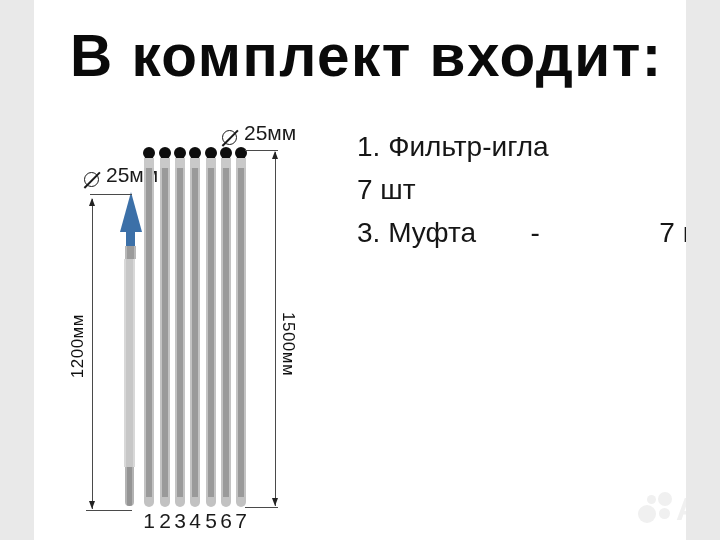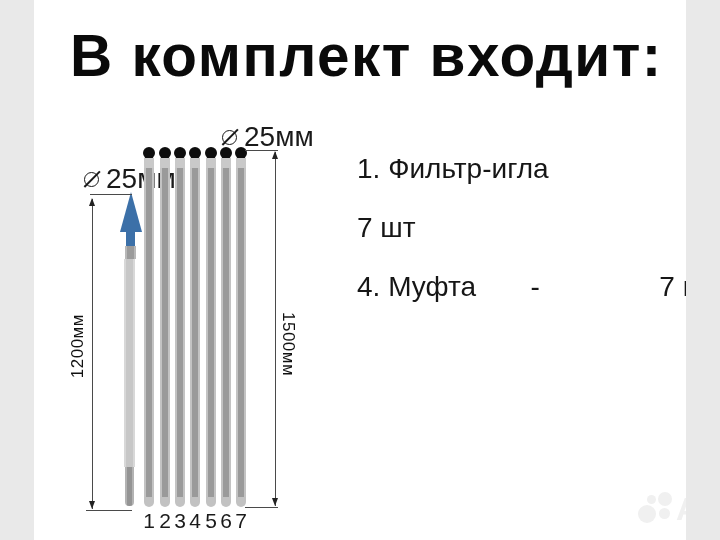--- a/index.html
+++ b/index.html
@@ -8,21 +8,21 @@
     font-family:"Liberation Sans",sans-serif;color:#111;overflow:hidden;margin:0 auto;
   }
   
   .title{
     position:absolute;left:36px;top:22px;margin:0;
     font-size:59px;font-weight:bold;letter-spacing:1.5px;color:#0a0a0a;
     transform:scaleX(0.99);transform-origin:left center;white-space:nowrap;
   }
   
   .diagram{position:absolute;left:0;top:0;width:320px;height:540px;}
-  .diam-label{position:absolute;display:flex;align-items:center;font-size:28px;color:#1a1a1a;}
+  .diam-label{position:absolute;display:flex;align-items:flex-end;font-size:21px;color:#1a1a1a;}
   .diam-icon{display:inline-block;width:13px;height:13px;border:1.6px solid #1a1a1a;border-radius:50%;position:relative;margin-right:7px;}
   .diam-icon::after{content:"";position:absolute;left:50%;top:50%;width:22px;height:1.6px;background:#1a1a1a;transform:translate(-50%,-50%) rotate(-45deg);}
   
   .arrowhead{position:absolute;left:86px;top:192px;width:0;height:0;
     border-left:11px solid transparent;border-right:11px solid transparent;border-bottom:40px solid #3c70a8;}
   .arrowshaft{position:absolute;left:92px;top:231px;width:9px;height:15px;background:#3c70a8;}
   .needle-connector{position:absolute;left:91px;top:246px;width:11px;height:13px;
     background:linear-gradient(90deg,#b8b8b8 0 2px,#9b9b9b 2px 9px,#b8b8b8 9px);}
   .needle-rod{position:absolute;left:90px;top:259px;width:11px;height:208px;
     background:linear-gradient(90deg,#d8d8d8 0 2px,#c7c7c7 2px 9px,#d8d8d8 9px);}
@@ -40,21 +40,21 @@
   .vline{position:absolute;width:1px;background:#4a4a4a;}
   .hline{position:absolute;height:1px;background:#4a4a4a;}
   .arr{position:absolute;width:0;height:0;border-left:3.5px solid transparent;border-right:3.5px solid transparent;}
   .arr.up{border-bottom:8px solid #222;}
   .arr.down{border-top:8px solid #222;}
   .dim-label{position:absolute;font-size:17px;color:#111;letter-spacing:0.5px;}
   .dim-label.ccw{writing-mode:vertical-rl;transform:rotate(180deg);}
   .dim-label.cw{writing-mode:vertical-rl;}
   
   .kit-list{position:absolute;left:323px;top:131px;width:361px;font-size:28px;color:#161616;}
-  .kit-row{display:flex;justify-content:space-between;height:43px;align-items:center;margin-top:16px;}
+  .kit-row{display:flex;justify-content:space-between;height:43px;align-items:flex-start;}
   .kit-row .lft{white-space:pre;}
   .kit-row .rgt{white-space:pre;}
   
   .watermark{position:absolute;left:604px;top:491px;display:flex;align-items:center;color:#f0f0f0;}
   .wm-dots{position:relative;width:34px;height:36px;margin-right:4px;}
   .wm-dots i{position:absolute;border-radius:50%;background:#f0f0f0;}
   .wm-d1{left:9px;top:3px;width:9px;height:9px;}
   .wm-d2{left:20px;top:0;width:14px;height:14px;}
   .wm-d3{left:0;top:13px;width:18px;height:18px;}
   .wm-d4{left:21px;top:16px;width:11px;height:11px;}
@@ -154,21 +154,21 @@
   </div>
 
   <div class="kit-list">
     <div class="kit-row">
       <span class="lft">1. Фильтр-игла</span>
     </div>
     <div class="kit-row">
       <span class="rgt">7 шт</span>
     </div>
     <div class="kit-row">
-      <span class="lft">4. Муфта       -</span>
+      <span class="lft">3. Муфта       -</span>
       <span class="rgt">7 шт</span>
     </div>
   </div>
 
   <div class="watermark">
     <span class="wm-dots">
       <i class="wm-d1"></i>
         <i class="wm-d2"></i>
         <i class="wm-d3"></i>
         <i class="wm-d4"></i>

